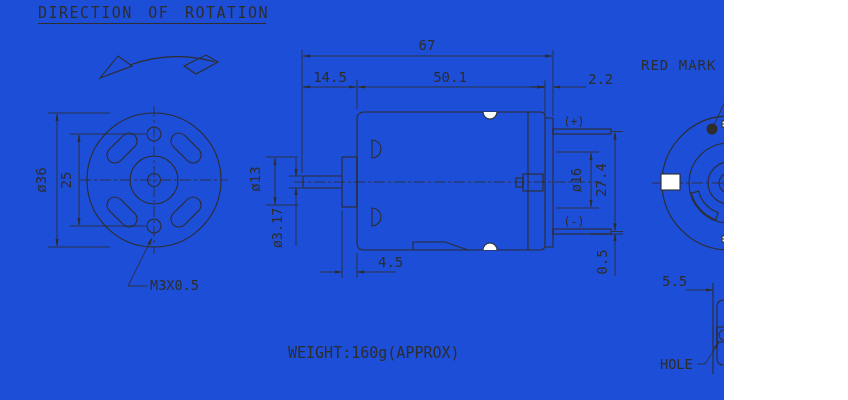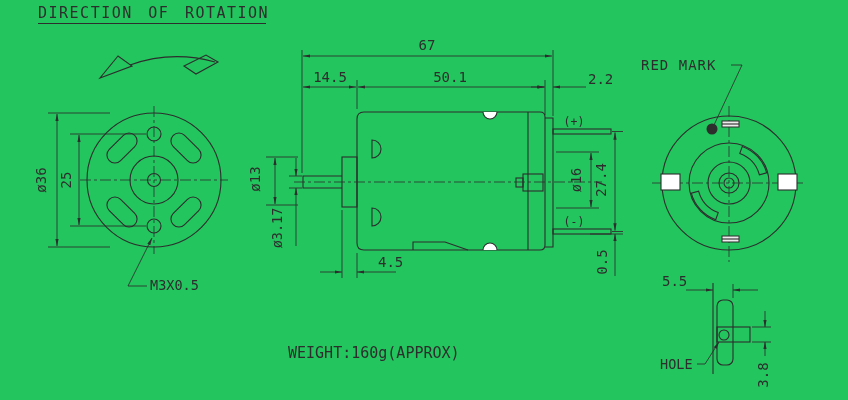--- a/index.html
+++ b/index.html
@@ -1,16 +1,16 @@
 <!DOCTYPE html>
 <html><head>
 <meta charset="utf-8">
 <style>
   html,body{margin:0;padding:0;background:#ffffff;}
-  #canvas{width:848px;height:400px;position:relative;background:#22c55e;overflow:hidden;}
+  #canvas{width:724px;height:400px;position:relative;background:#1d4ed8;overflow:hidden;}
   svg{display:block;}
   svg text{
     font-family:"DejaVu Sans Mono","Liberation Mono",monospace;
     fill:#2d2d2d;
   }
   .obj{stroke:#2d2d2d;stroke-width:1.1;fill:none;}
   .objw{stroke:#2d2d2d;stroke-width:1.1;fill:#ffffff;}
   .dim{stroke:#2d2d2d;stroke-width:0.85;fill:none;}
   .cl{stroke:#2d2d2d;stroke-width:0.8;fill:none;stroke-dasharray:11 3 3 3;}
   .t14{font-size:14px;}

